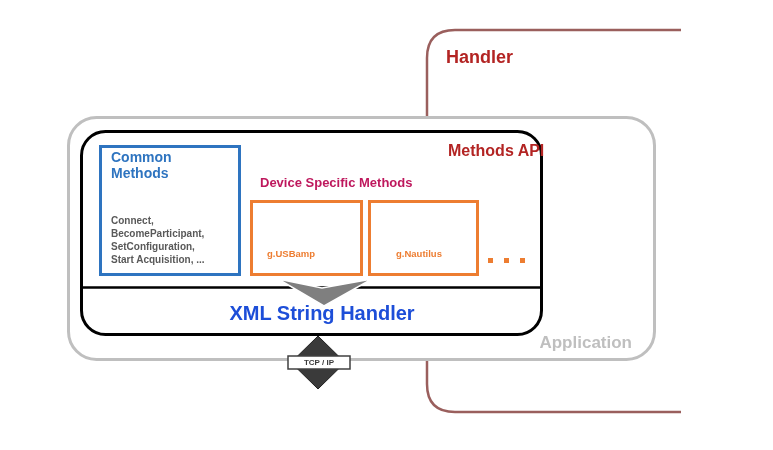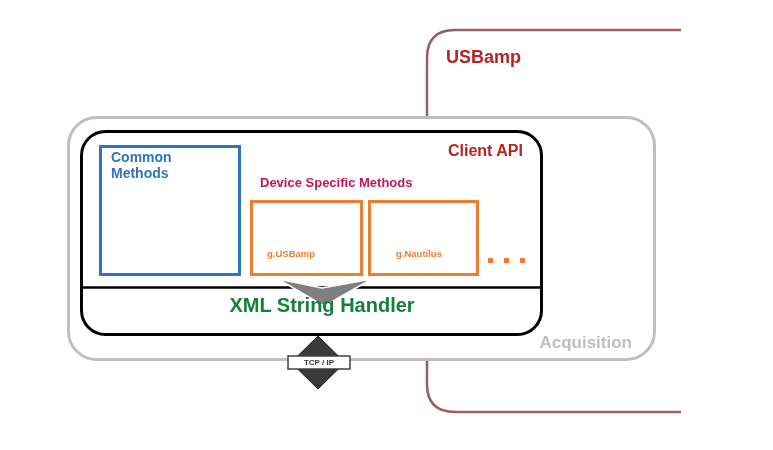--- a/index.html
+++ b/index.html
@@ -9,21 +9,21 @@
   }
   .stage svg{position:absolute;left:0;top:0;}
   .lbl{position:absolute;white-space:pre-line;}
   .client-lbl{left:446px;top:47px;font-size:18px;color:#B32423;}
   .clientapi-lbl{left:448px;top:142px;font-size:16px;color:#B32423;}
   .common-lbl{left:111px;top:149px;width:100px;font-size:14px;line-height:16px;color:#2E74C0;}
   .methods-lbl{left:111px;top:214px;font-size:10px;line-height:13px;color:#595959;}
   .device-lbl{left:260px;top:175px;font-size:13px;color:#be185d;}
   .usbamp-lbl{left:267px;top:248px;font-size:9.5px;color:#ED7D31;}
   .nautilus-lbl{left:368px;top:248px;font-size:9.5px;color:#ED7D31;margin-left:28px;}
-  .xml-lbl{left:180px;top:294px;width:284px;text-align:center;font-size:20px;color:#15803d;}
+  .xml-lbl{left:180px;top:302px;width:284px;text-align:center;font-size:20px;color:#1d4ed8;}
   .app-lbl{left:492px;top:333px;width:140px;text-align:right;font-size:17px;color:#BFBFBF;}
   .tcp-lbl{left:288px;top:356px;width:62px;height:30px;line-height:13px;text-align:center;
            font-size:8px;color:#3A3A3A;white-space:nowrap;}
 </style>
 </head>
 <body>
 
 <div class="stage">
 
   <svg width="773" height="450" viewBox="0 0 773 450">
@@ -45,32 +45,36 @@
     <rect x="504" y="258" width="5" height="5" fill="#ED7D31"></rect>
     <rect x="520" y="258" width="5" height="5" fill="#ED7D31"></rect>
 
     <polygon points="278,279 322,288 372,279 324,306" stroke="#ffffff" stroke-width="1.5" fill="#7F7F7F"></polygon>
 
     <polygon points="318,336 345,362.5 318,389 291,362.5" stroke="#202020" stroke-width="1" fill="#3A3A3A"></polygon>
 
     <rect x="288" y="356" width="62" height="13" fill="#ffffff" stroke-width="1.5" stroke="#404040"></rect>
   </svg>
 
-  <div class="lbl client-lbl">USBamp</div>
+  <div class="lbl client-lbl">Handler</div>
 
-  <div class="lbl clientapi-lbl">Client API</div>
+  <div class="lbl clientapi-lbl">Methods API</div>
 
   <div class="lbl common-lbl">Common Methods</div>
 
+  <div class="lbl methods-lbl">Connect,
+BecomeParticipant,
+SetConfiguration,
+Start Acquisition, ...</div>
 
   <div class="lbl device-lbl">Device Specific Methods</div>
 
   <div class="lbl usbamp-lbl">g.USBamp</div>
 
   <div class="lbl nautilus-lbl">g.Nautilus</div>
 
   <div class="lbl xml-lbl">XML String Handler</div>
 
-  <div class="lbl app-lbl">Acquisition</div>
+  <div class="lbl app-lbl">Application</div>
 
   <div class="lbl tcp-lbl">TCP / IP</div>
 
 </div>
 
 </body></html>

